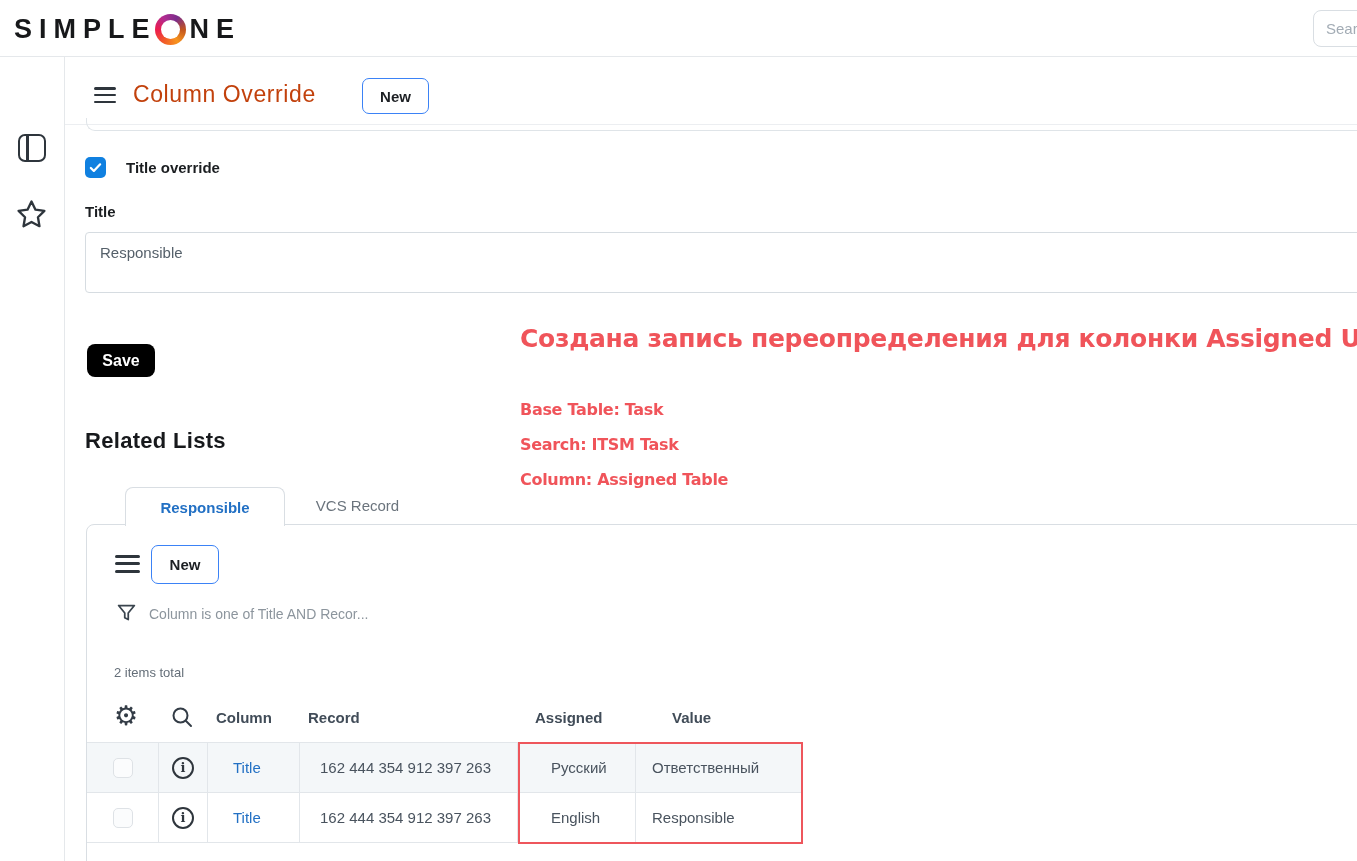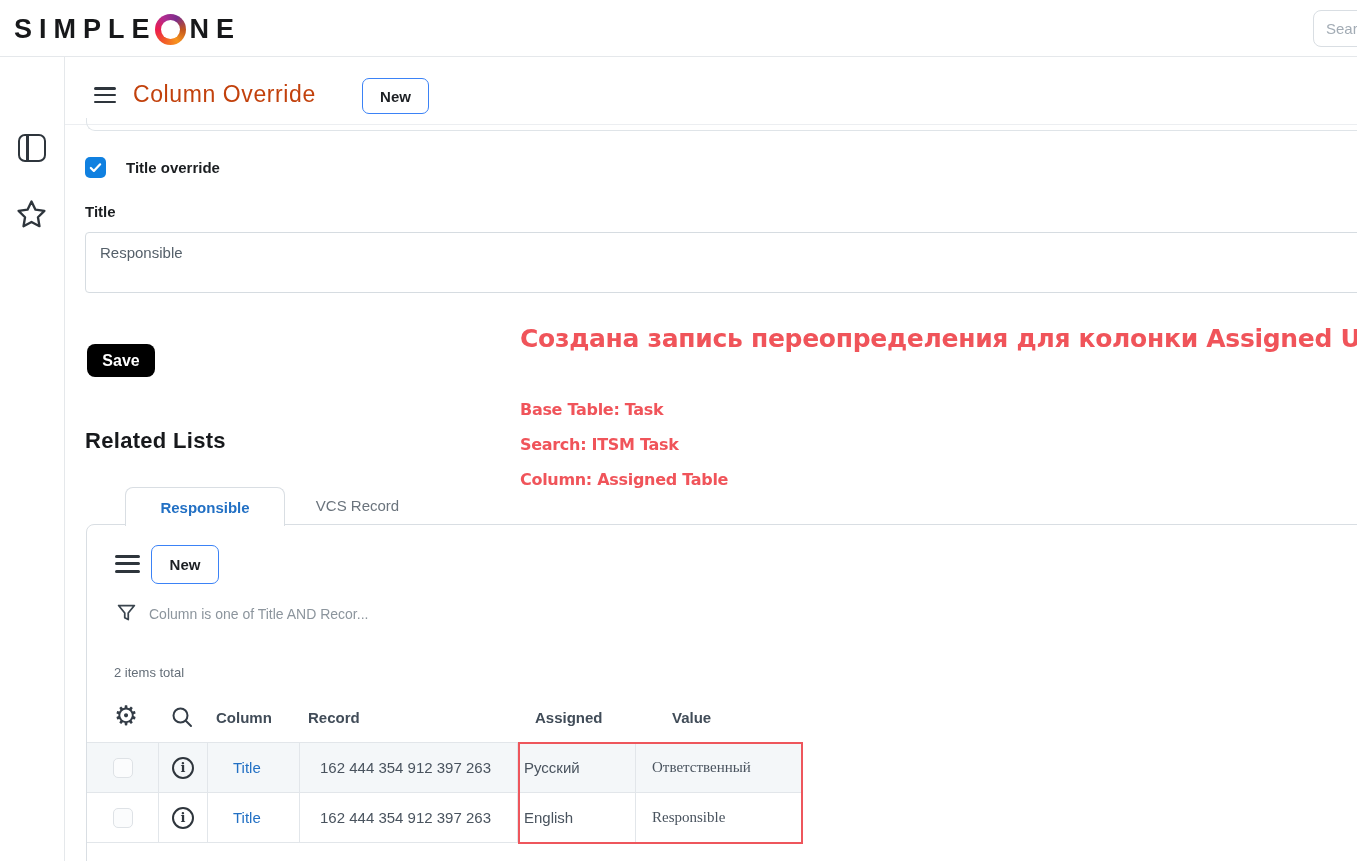--- a/index.html
+++ b/index.html
@@ -94,22 +94,22 @@
   .tcell:last-child { border-right:none; }
   .c-check { justify-content:center; }
   .row-check { width:20px; height:20px; border:1px solid #dee2e6; border-radius:5px; background:#fbfcfd; cursor:pointer; }
   .c-info { justify-content:center; }
   .info-icon { width:22px; height:22px; border:2px solid #2e353c; border-radius:50%;
     display:flex; align-items:center; justify-content:center; font-size:13px; font-weight:600;
     color:#2e353c; font-family:"DejaVu Serif", serif; cursor:pointer; }
   .c-link { padding-left:25px; }
   .c-link a { color:#2270c4; text-decoration:none; cursor:pointer; }
   .c-record { padding-left:20px; }
-  .c-lang { padding-left:6px; }
-  .c-val { padding-left:16px;font-family:Liberation Serif, serif; }
+  .c-lang { padding-left:21px;margin-left:12px; }
+  .c-val { padding-left:16px; }
 </style>
 </head>
 <body>
 
 <div id="stage">
 
   <div id="topbar" class="abs">
     <div id="logo" class="abs">
       <span>SIMPLE</span>
       <span class="logo-o"></span>

